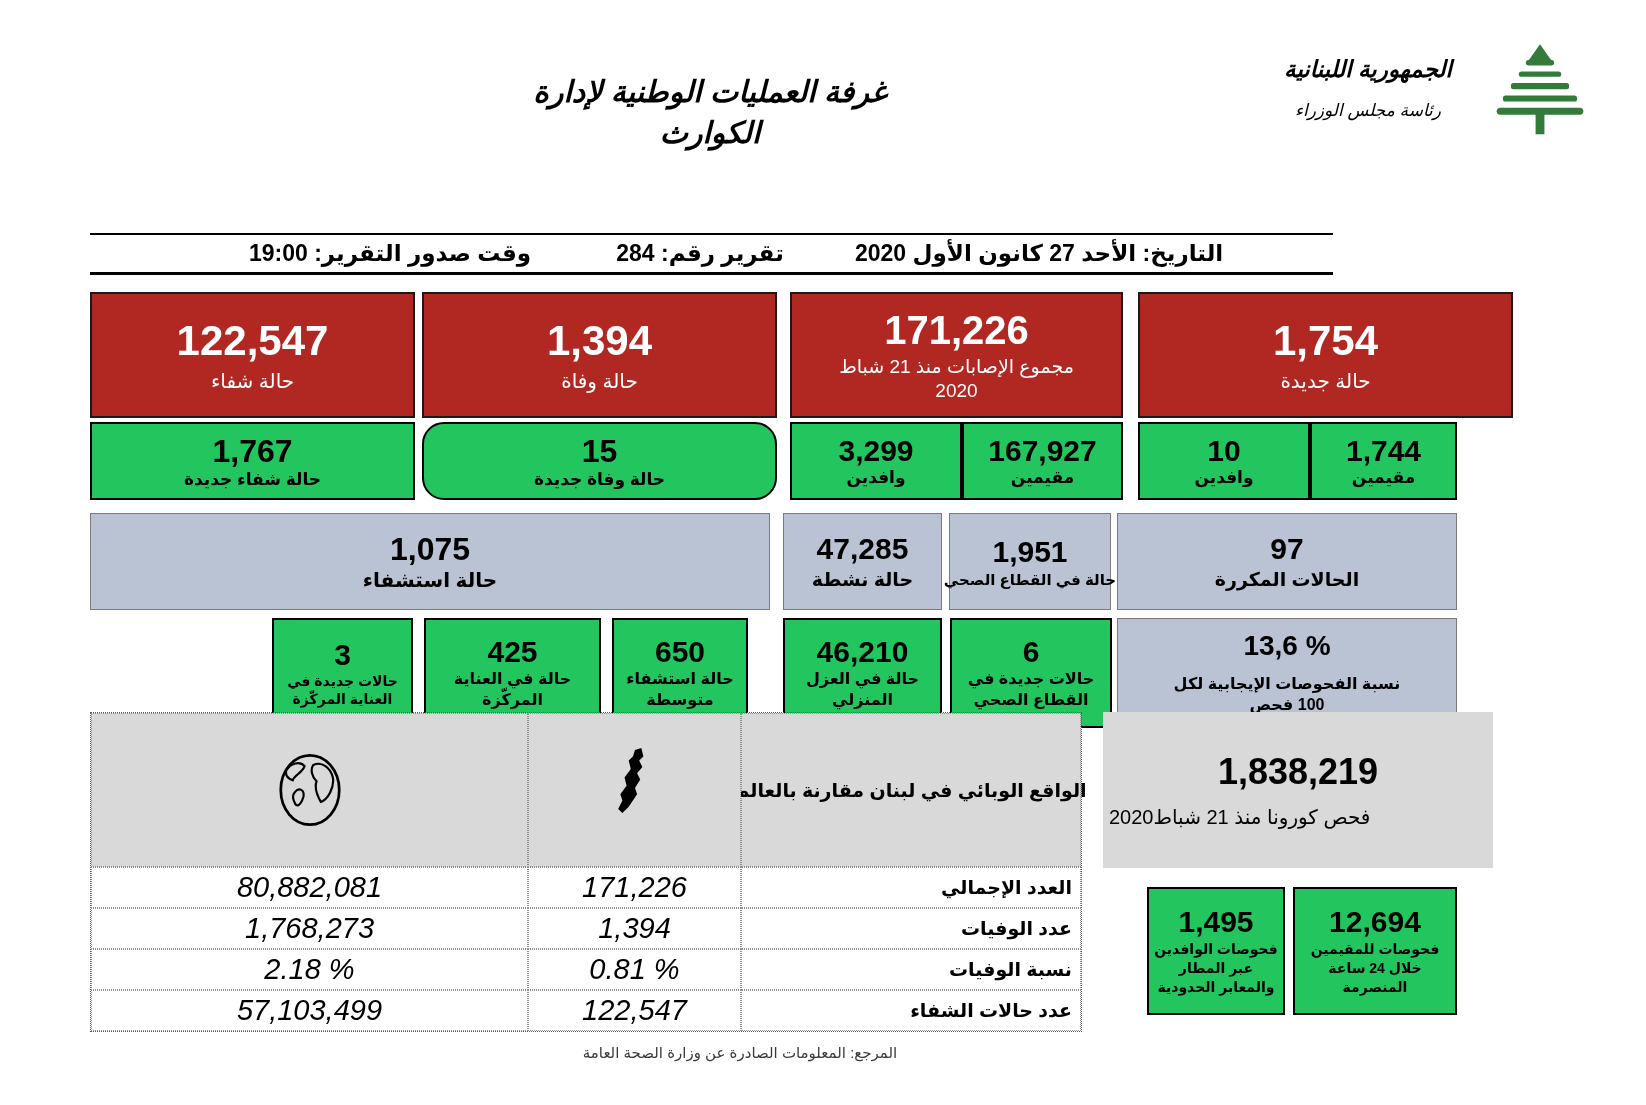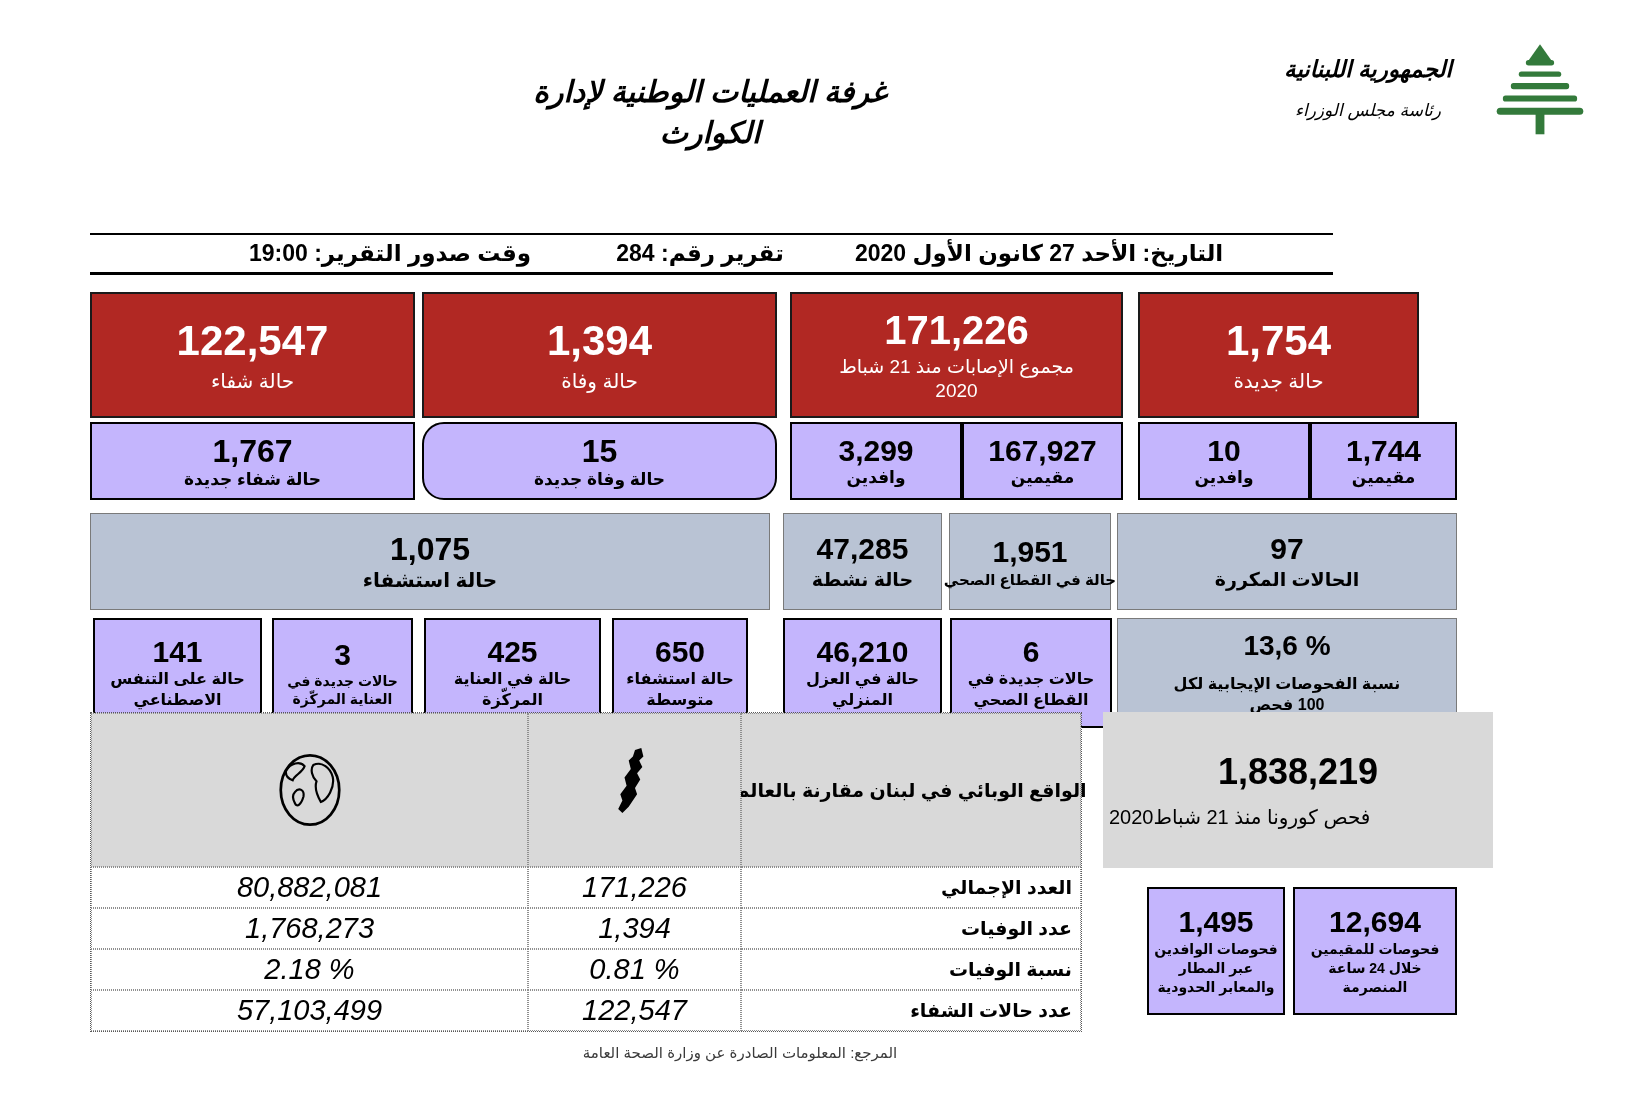--- a/index.html
+++ b/index.html
@@ -1,21 +1,21 @@
 <!DOCTYPE html>
 <html lang="ar"><head>
 <meta charset="utf-8">
 <style>
   html,body{margin:0;padding:0;background:#fff;}
   #canvas{position:relative;width:1646px;height:1105px;background:#fff;overflow:hidden;
           font-family:"Liberation Sans","DejaVu Sans",sans-serif;color:#000;}
   .box{position:absolute;display:flex;flex-direction:column;align-items:center;justify-content:center;
        text-align:center;box-sizing:border-box;line-height:1.15;}
   .red{background:#B12823;border:2px solid #1a1a1a;color:#fff;}
-  .wb{background:#c4b5fd;border:2px solid #000;}
+  .wb{background:#22c55e;border:2px solid #000;}
   .blue{background:#B9C3D4;border:1px solid #7a7a7a;}
   .b{font-weight:bold;}
   .abs{position:absolute;}
   
   #hdrbar{position:absolute;left:90px;top:233px;width:1243px;height:42px;box-sizing:border-box;
           border-top:2px solid #000;border-bottom:3px solid #000;}
   #hdrbar span{position:absolute;top:0;height:37px;line-height:37px;font-weight:bold;font-size:23px;}
   
   #cmp{position:absolute;left:90px;top:712px;display:grid;direction:rtl;
        grid-template-columns:340px 213px 437px;grid-template-rows:154px 41px 41px 41px 41px;
@@ -69,21 +69,21 @@
   <div class="box red" style="left:422px;top:292px;width:355px;height:126px;gap:4px;">
     <div class="b" style="font-size:42px;">1,394</div>
     <div style="font-size:20px;direction:rtl;">حالة وفاة</div>
   </div>
 
   <div class="box red" style="left:790px;top:292px;width:333px;height:126px;gap:2px;">
     <div class="b" style="font-size:40px;">171,226</div>
     <div style="font-size:19px;max-width:272px;line-height:1.25;direction:rtl;">مجموع الإصابات منذ 21 شباط 2020</div>
   </div>
 
-  <div class="box red" style="left:1138px;top:292px;width:281px;height:126px;gap:4px;">
+  <div class="box red" style="left:1138px;top:292px;width:375px;height:126px;gap:4px;">
     <div class="b" style="font-size:42px;">1,754</div>
     <div style="font-size:20px;direction:rtl;">حالة جديدة</div>
   </div>
 
   <div class="box wb" style="left:90px;top:422px;width:325px;height:78px;">
     <div class="b" style="font-size:32px;">1,767</div>
     <div class="b" style="font-size:17px;direction:rtl;">حالة شفاء جديدة</div>
   </div>
 
   <div class="box wb" style="left:422px;top:422px;width:355px;height:78px;border-radius:22px;">
@@ -124,24 +124,20 @@
   <div class="box blue" style="left:949px;top:513px;width:162px;height:97px;gap:2px;">
     <div class="b" style="font-size:30px;">1,951</div>
     <div class="b" style="font-size:15px;white-space:nowrap;direction:rtl;">حالة في القطاع الصحي</div>
   </div>
 
   <div class="box blue" style="left:1117px;top:513px;width:340px;height:97px;gap:2px;">
     <div class="b" style="font-size:30px;">97</div>
     <div class="b" style="font-size:19px;direction:rtl;">الحالات المكررة</div>
   </div>
 
-  <div class="box wb" style="left:93px;top:618px;width:169px;height:110px;">
-    <div class="b" style="font-size:30px;">141</div>
-    <div class="b" style="font-size:16px;direction:rtl;line-height:1.3;">حالة على التنفس الاصطناعي</div>
-  </div>
 
   <div class="box wb" style="left:272px;top:618px;width:141px;height:110px;">
     <div class="b" style="font-size:30px;">3</div>
     <div class="b" style="font-size:14px;direction:rtl;line-height:1.3;">حالات جديدة في العناية المركّزة</div>
   </div>
 
   <div class="box wb" style="left:424px;top:618px;width:177px;height:110px;">
     <div class="b" style="font-size:30px;">425</div>
     <div class="b" style="font-size:16px;direction:rtl;line-height:1.3;">حالة في العناية المركّزة</div>
   </div>

